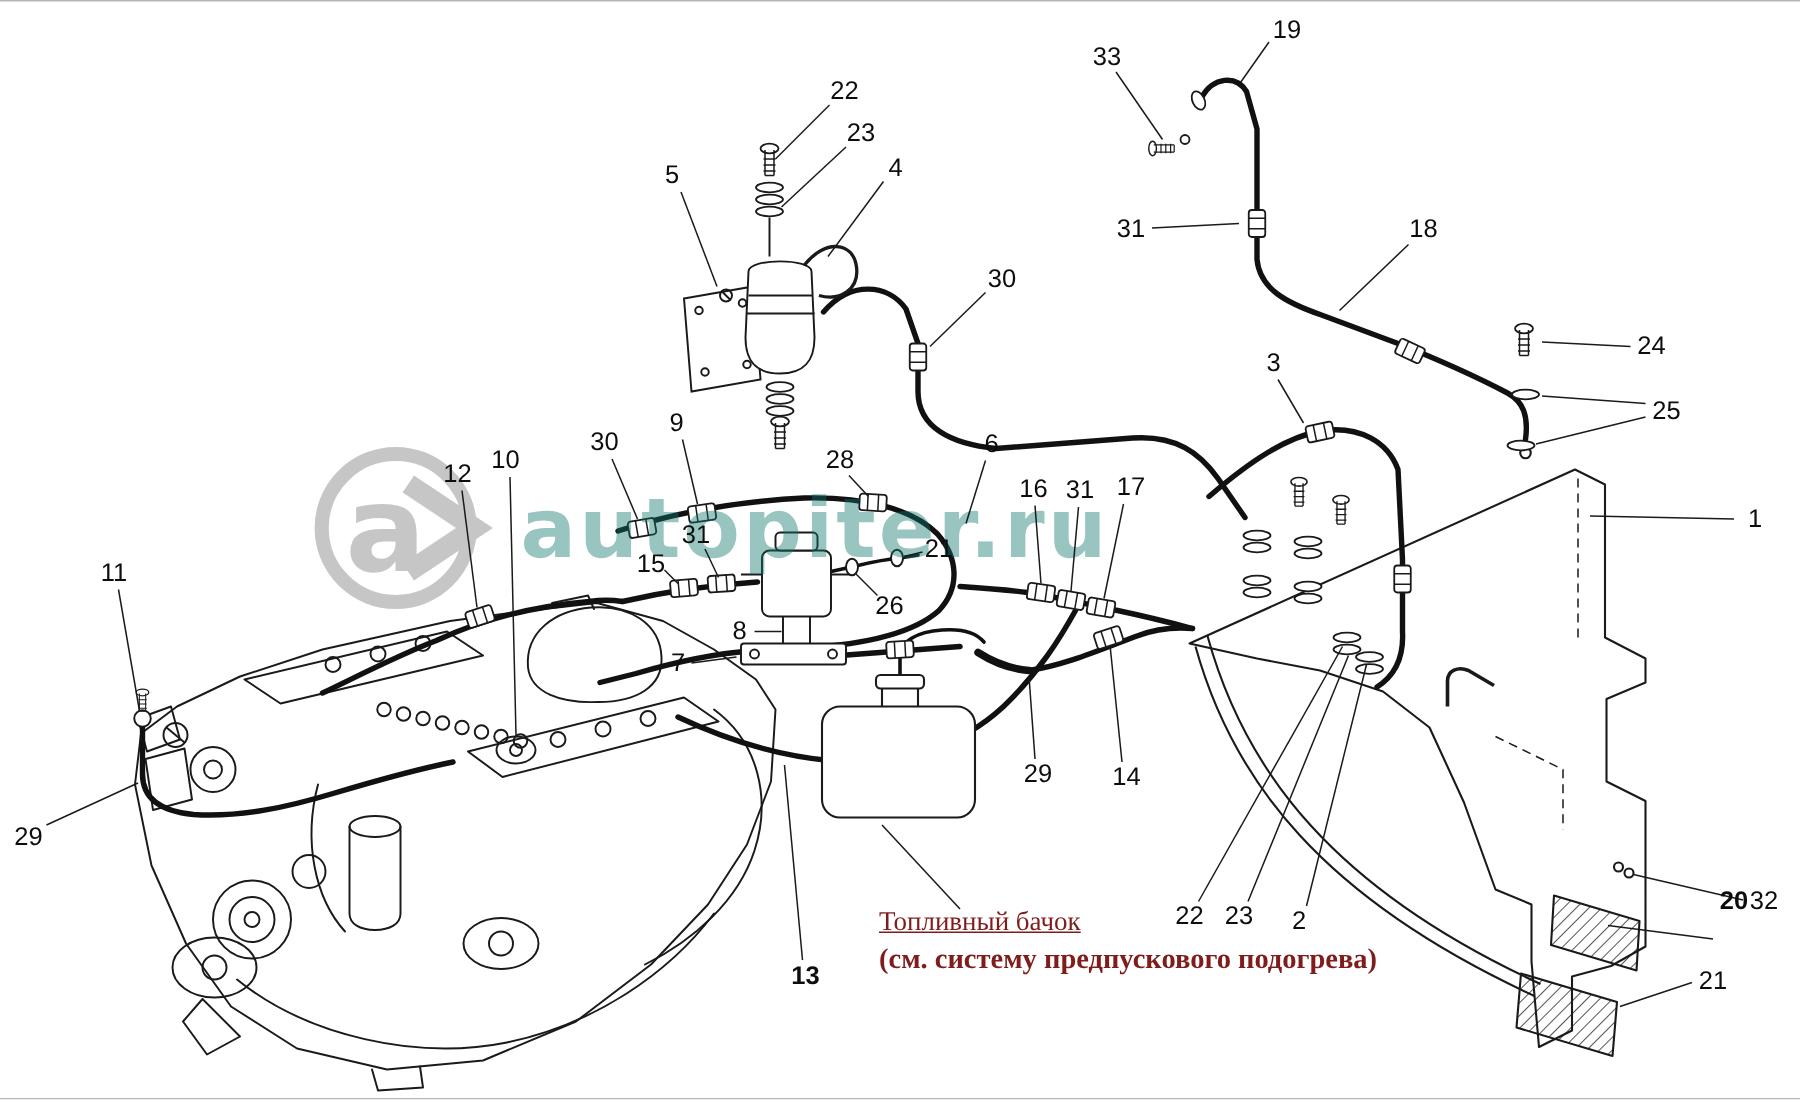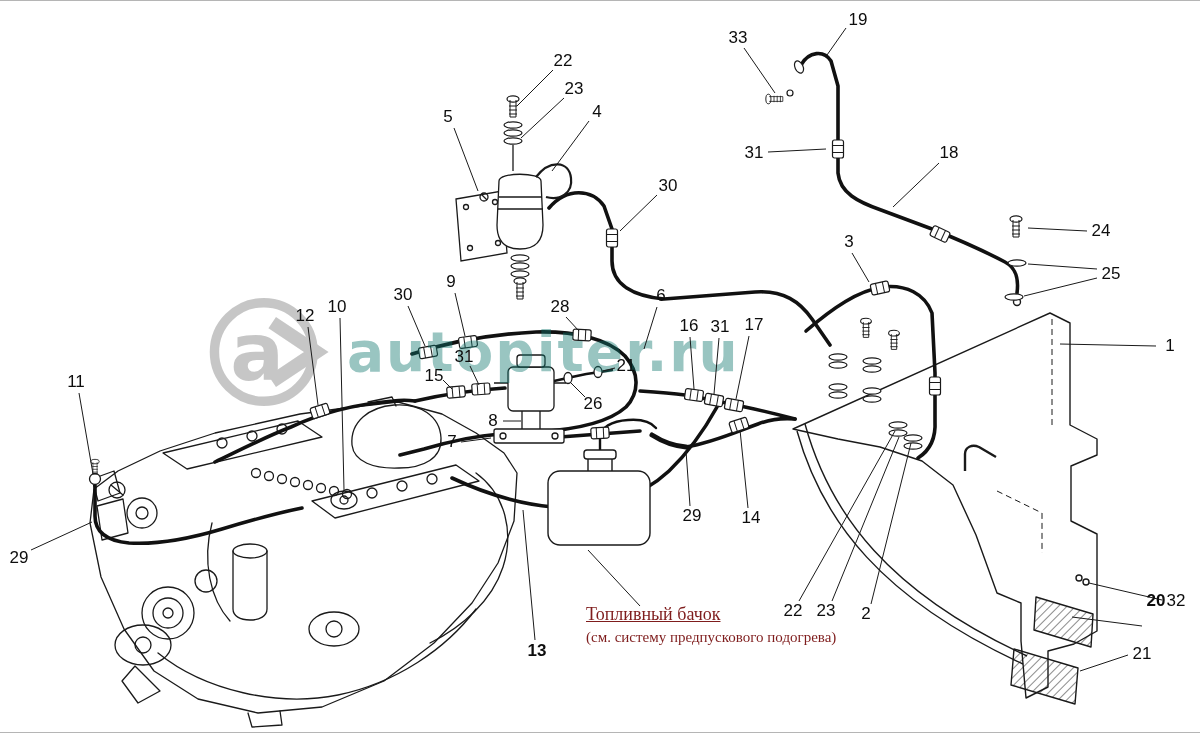--- a/index.html
+++ b/index.html
@@ -14,21 +14,21 @@
   #leader-svg line{stroke:#1a1a1a;stroke-width:1;}
   #callout-layer{position:absolute;inset:0;pointer-events:none;border-radius:24px;}
   .callout{
     position:absolute;transform:translate(-50%,-50%);
     font:400 17px "Liberation Sans",sans-serif;color:#0d0d0d;
     background:rgba(255,255,255,0.0);
   }
   .caption{position:absolute;left:586px;top:603px;color:#7f1d1d;
     font-family:"Liberation Serif",serif;}
   .caption-line1{font-size:18px;text-decoration:underline;}
-  .caption-line2{font-size:15px;margin-top:4px;}
+  .caption-line2{font-size:19px;margin-top:4px;font-weight:bold;}
   .watermark{
     position:absolute;left:205px;top:288px;display:flex;align-items:center;gap:16px;
     opacity:0.42;pointer-events:none;
   }
   .wm-logo{width:126px;height:126px;}
   .wm-text{
     font-family:"DejaVu Sans",sans-serif;font-weight:bold;font-size:55px;
     color:#0f766e;letter-spacing:2px;line-height:1;white-space:nowrap;
   }
 </style>

